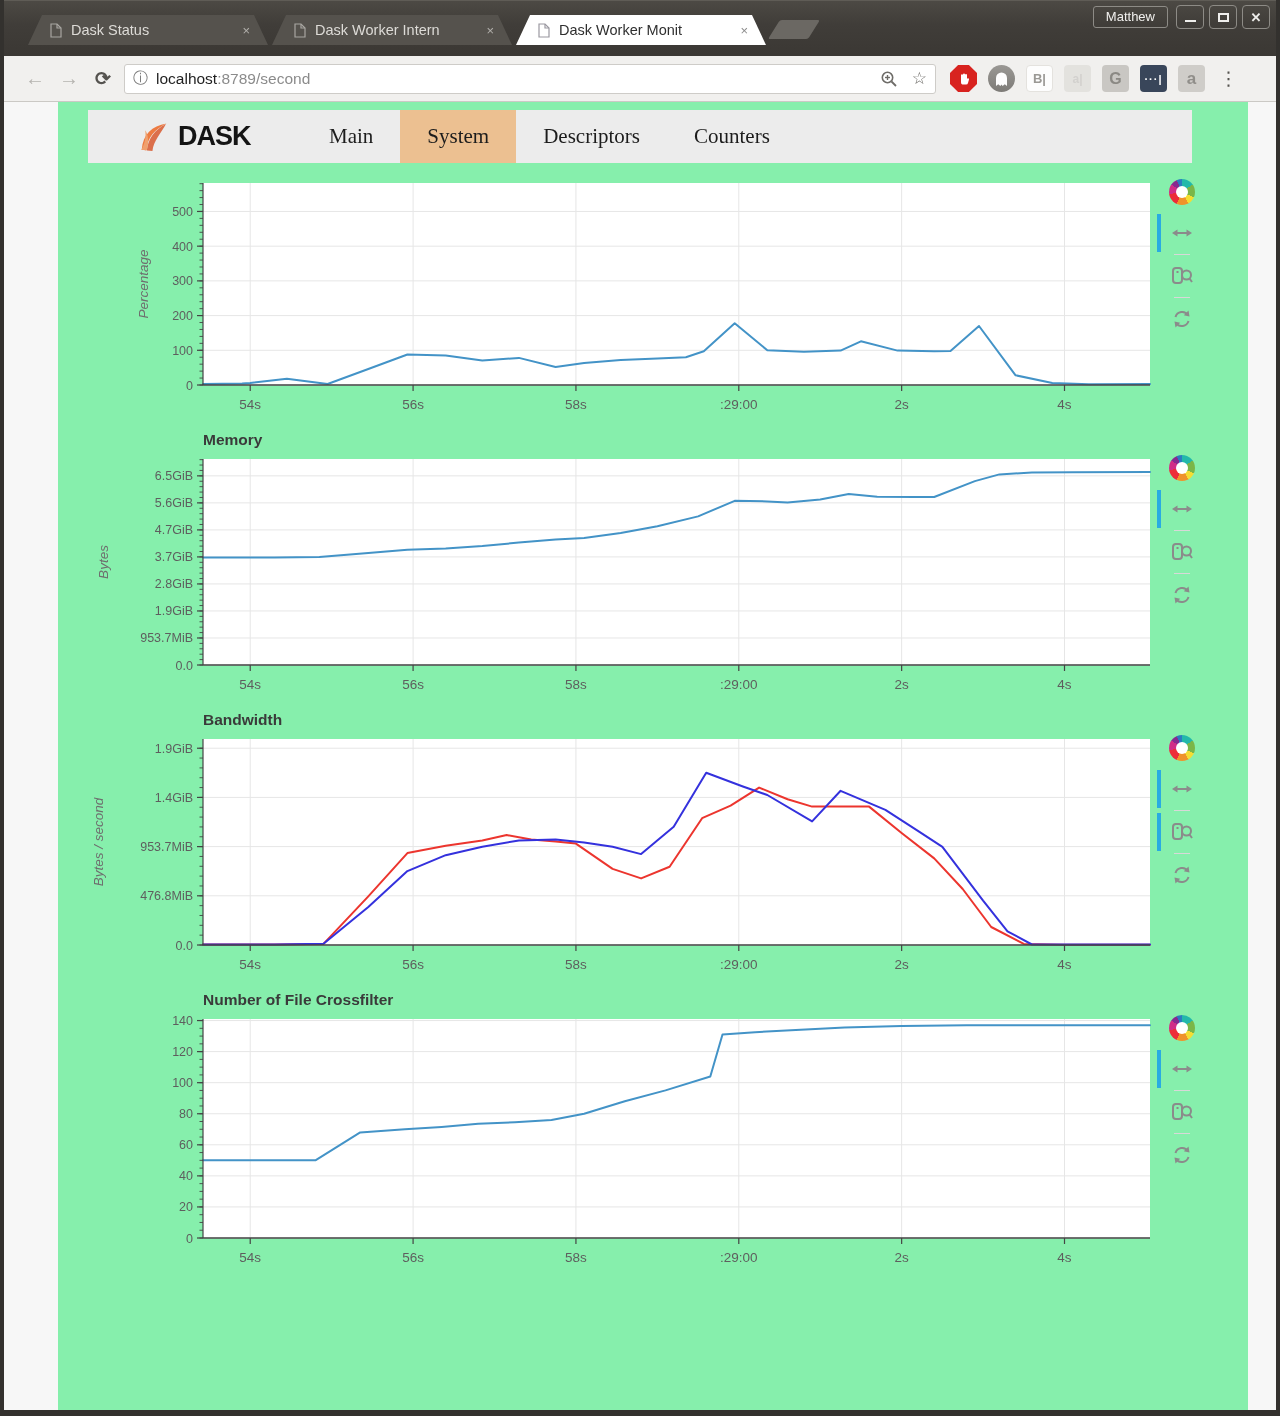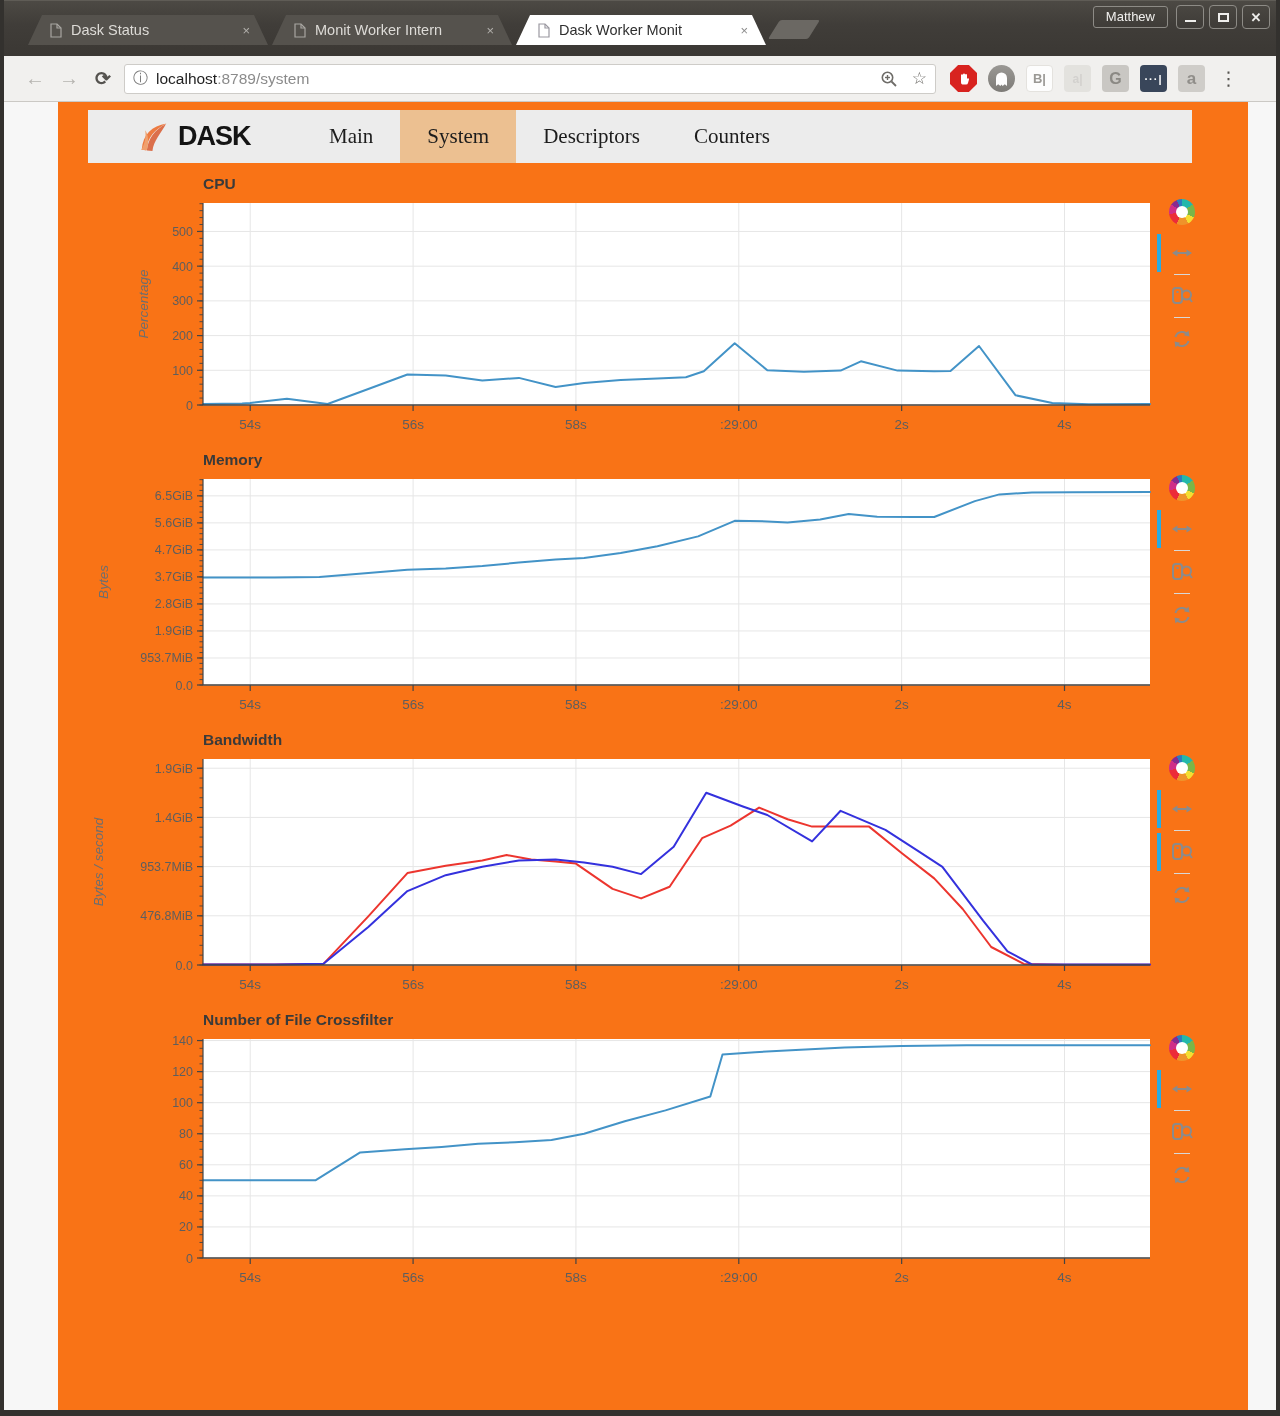--- a/index.html
+++ b/index.html
@@ -55,21 +55,21 @@
   .ext-b { background:#fdfdfd; color:#9a9894; font-size:13px; border:1px solid #e4e2de; }
   .ext-faded { background:#dddbd7; color:#c3c1bd; font-size:12px; opacity:.65; }
   .ext-g { background:#c9c7c3; color:#8b8984; font-size:16px; }
   .ext-dots { background:#39465a; color:#fff; font-size:11px; letter-spacing:1px; }
   .ext-a { background:#cfcdc9; color:#908e8a; font-size:17px; }
   .menu-dots { font-size:19px; color:#55534f; margin:0 10px 0 14px; }
 
   
   .viewport { position:absolute; left:4px; right:4px; top:102px; bottom:6px;
     background:#f7f7f7; }
-  .page { position:absolute; left:54px; top:0; bottom:0; width:1190px; background:#f97316; }
+  .page { position:absolute; left:54px; top:0; bottom:0; width:1190px; background:#86efac; }
 
   .navbar { margin:8px 0 0 30px; width:1104px; height:53px; background:#ececec;
     display:flex; align-items:center; }
   .brand { display:flex; align-items:center; margin-left:46px; width:168px; }
   .brand-text { font-size:27px; font-weight:800; color:#141414; letter-spacing:-1px; margin-left:6px; }
   .nav-item { font-family:"Liberation Serif", serif; font-size:21px; color:#1c1c1c;
     height:53px; line-height:53px; padding:0 27px; }
   .nav-item.active { background:#ecc091; }
 
   .chart-block { margin-top:12px; }
@@ -120,21 +120,21 @@
             <path d="M7 1 v4 h4" fill="none" stroke="#a8a6a2" stroke-width="1.2"></path>
           </svg>
         <span class="tab-label">Dask Status</span>
         <span class="tab-close">×</span>
       </div>
       <div class="tab inactive">
         <svg class="tab-doc" viewBox="0 0 12 15">
             <path d="M1 1 h6 l4 4 v9 h-10 z" fill="none" stroke="#a8a6a2" stroke-width="1.2"></path>
             <path d="M7 1 v4 h4" fill="none" stroke="#a8a6a2" stroke-width="1.2"></path>
           </svg>
-        <span class="tab-label">Monit Worker Intern</span>
+        <span class="tab-label">Dask Worker Intern</span>
         <span class="tab-close">×</span>
       </div>
       <div class="tab active">
         <svg class="tab-doc" viewBox="0 0 12 15">
             <path d="M1 1 h6 l4 4 v9 h-10 z" fill="none" stroke="#9a98a0" stroke-width="1.2"></path>
             <path d="M7 1 v4 h4" fill="none" stroke="#9a98a0" stroke-width="1.2"></path>
           </svg>
         <span class="tab-label">Dask Worker Monit</span>
         <span class="tab-close">×</span>
       </div>
@@ -142,21 +142,21 @@
     </div>
   </div>
 
   <div class="toolbar">
     <div class="nav-btn" style="margin-left:14px">←</div>
     <div class="nav-btn">→</div>
     <div class="nav-btn enabled">⟳</div>
     <div class="omnibox">
       <span class="info-icon">ⓘ</span>
       <span class="url-host">localhost</span>
-      <span class="url-rest">:8789/system</span>
+      <span class="url-rest">:8789/second</span>
       <span class="omni-spacer"></span>
       <span class="omni-icon">
         <svg width="18" height="18" viewBox="0 0 18 18">
             <circle cx="7.5" cy="7.5" r="5.2" fill="none" stroke="#6e6c68" stroke-width="1.6"></circle>
             <line x1="11.5" y1="11.5" x2="16" y2="16" stroke="#6e6c68" stroke-width="1.8"></line>
             <line x1="5" y1="7.5" x2="10" y2="7.5" stroke="#6e6c68" stroke-width="1.4"></line>
             <line x1="7.5" y1="5" x2="7.5" y2="10" stroke="#6e6c68" stroke-width="1.4"></line>
           </svg>
       </span>
       <span class="omni-icon star-icon">☆</span>
@@ -193,21 +193,20 @@
           </svg>
           <span class="brand-text">DASK</span>
         </div>
         <div class="nav-item">Main</div>
         <div class="nav-item active">System</div>
         <div class="nav-item">Descriptors</div>
         <div class="nav-item">Counters</div>
       </div>
 
       <div class="chart-block">
-        <div class="chart-title">CPU</div>
         <div class="chart-row">
           <svg class="bk-plot" width="1065" height="244">
               <rect x="113" y="8" width="947" height="202" fill="#ffffff"></rect>
               <line x1="160.2278589853825" y1="8" x2="160.2278589853825" y2="210" stroke="#e6e6e6"></line>
               <line x1="323.0825451418744" y1="8" x2="323.0825451418744" y2="210" stroke="#e6e6e6"></line>
               <line x1="485.93723129836627" y1="8" x2="485.93723129836627" y2="210" stroke="#e6e6e6"></line>
               <line x1="648.7919174548582" y1="8" x2="648.7919174548582" y2="210" stroke="#e6e6e6"></line>
               <line x1="811.6466036113501" y1="8" x2="811.6466036113501" y2="210" stroke="#e6e6e6"></line>
               <line x1="974.501289767842" y1="8" x2="974.501289767842" y2="210" stroke="#e6e6e6"></line>
               <line x1="113" y1="210" x2="1060" y2="210" stroke="#e6e6e6"></line>

